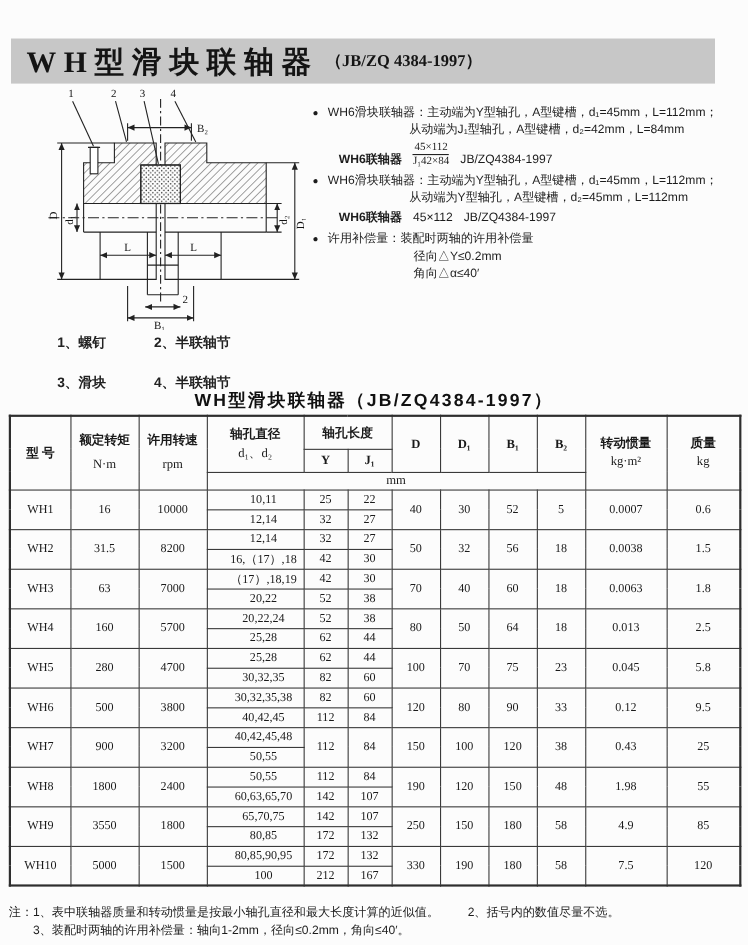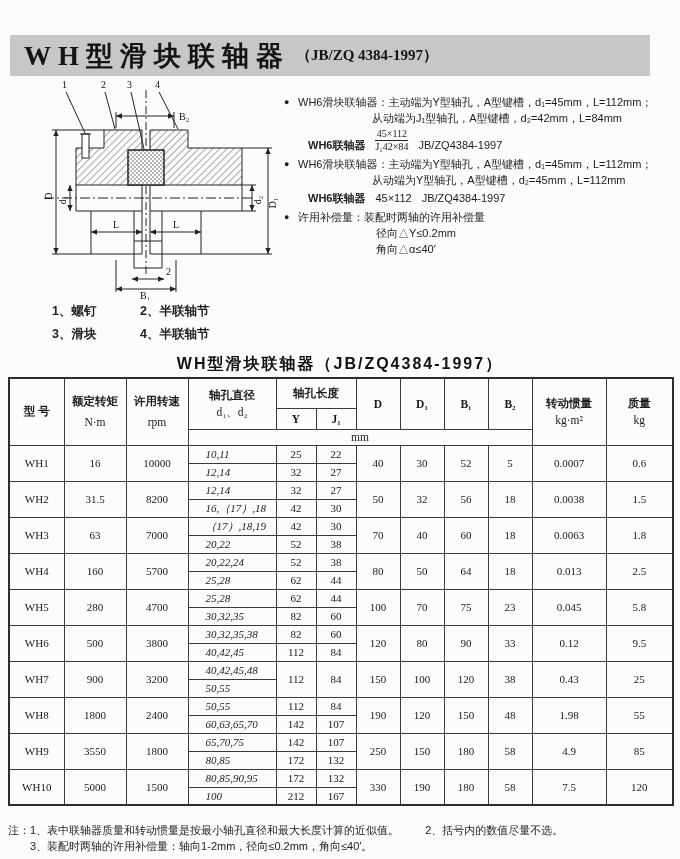--- a/index.html
+++ b/index.html
@@ -12,21 +12,21 @@
     background:#c7c7c7; display:flex; align-items:center; padding-left:14px;margin-top:23px; }
   .title-main { font-family:"Liberation Serif", serif; font-weight:bold; font-size:27px;
     letter-spacing:7px; color:#141414; }
   .title-sub { font-family:Liberation Serif, serif; font-weight:bold; font-size:15px;
     margin-left:6px; color:#141414; }
 
   
   .diagram { position:absolute; left:16px; top:76px; }
   .diagram svg text { font-family:"Liberation Serif", serif; font-size:10px; fill:#111; }
   .legend { position:absolute; left:52px; top:303px; display:grid;
-    grid-template-columns:88px 130px; row-gap:6px; font-size:12.5px; font-weight:bold; color:#222; }
+    grid-template-columns:88px 130px; row-gap:20px; font-size:12.5px; font-weight:bold; color:#222; }
 
   
   .marking { position:absolute; left:284px; top:94px; width:394px; font-size:11px;
     line-height:16px; color:#1c1c1c; }
   .marking .heading { font-size:13.5px; font-weight:bold; margin-bottom:5px; }
   .mline { display:flex; }
   .mline .bullet { width:14px; flex:none; font-size:9px; line-height:16px; }
   .indent1 { padding-left:88px; }
   .formula { display:flex; align-items:flex-end; gap:10px; padding-left:24px; margin:2px 0 3px 0; }
   .formula .name { font-weight:bold; }
@@ -41,21 +41,21 @@
   .spec-table { position:absolute; left:8px; top:377px; width:664px; border-collapse:collapse;
     font-family:"Liberation Serif", serif; font-size:11px; color:#1a1a1a;
     border:2px solid #2e2e2e; table-layout:fixed; }
   .spec-table th, .spec-table td { border:1px solid #3a3a3a; text-align:center; vertical-align:middle;
     padding:0 2px; }
   .spec-table th { font-weight:bold; font-size:11.5px; }
   .spec-table thead tr:nth-child(1) th { height:30px; }
   .spec-table thead tr:nth-child(2) th { height:21px; }
   .spec-table thead tr:nth-child(3) th { height:16px; font-weight:normal; }
   .spec-table tbody tr { height:18px; }
-  .spec-table td.dia { text-align:left; padding-left:17px;font-style:italic; }
+  .spec-table td.dia { text-align:center; padding-left:17px; }
   .hdr-2line div { line-height:15px; }
   .hdr-2line .unit { font-weight:normal; margin-top:6px; }
   .hdr-gap .unit { margin-top:2px; }
 
   
   .notes { position:absolute; left:8px; top:822px; font-size:11px; line-height:16px; color:#1c1c1c; }
   .notes .row1 { display:flex; gap:26px; }
   .notes .row2 { padding-left:22px; }
 </style>
 </head>

